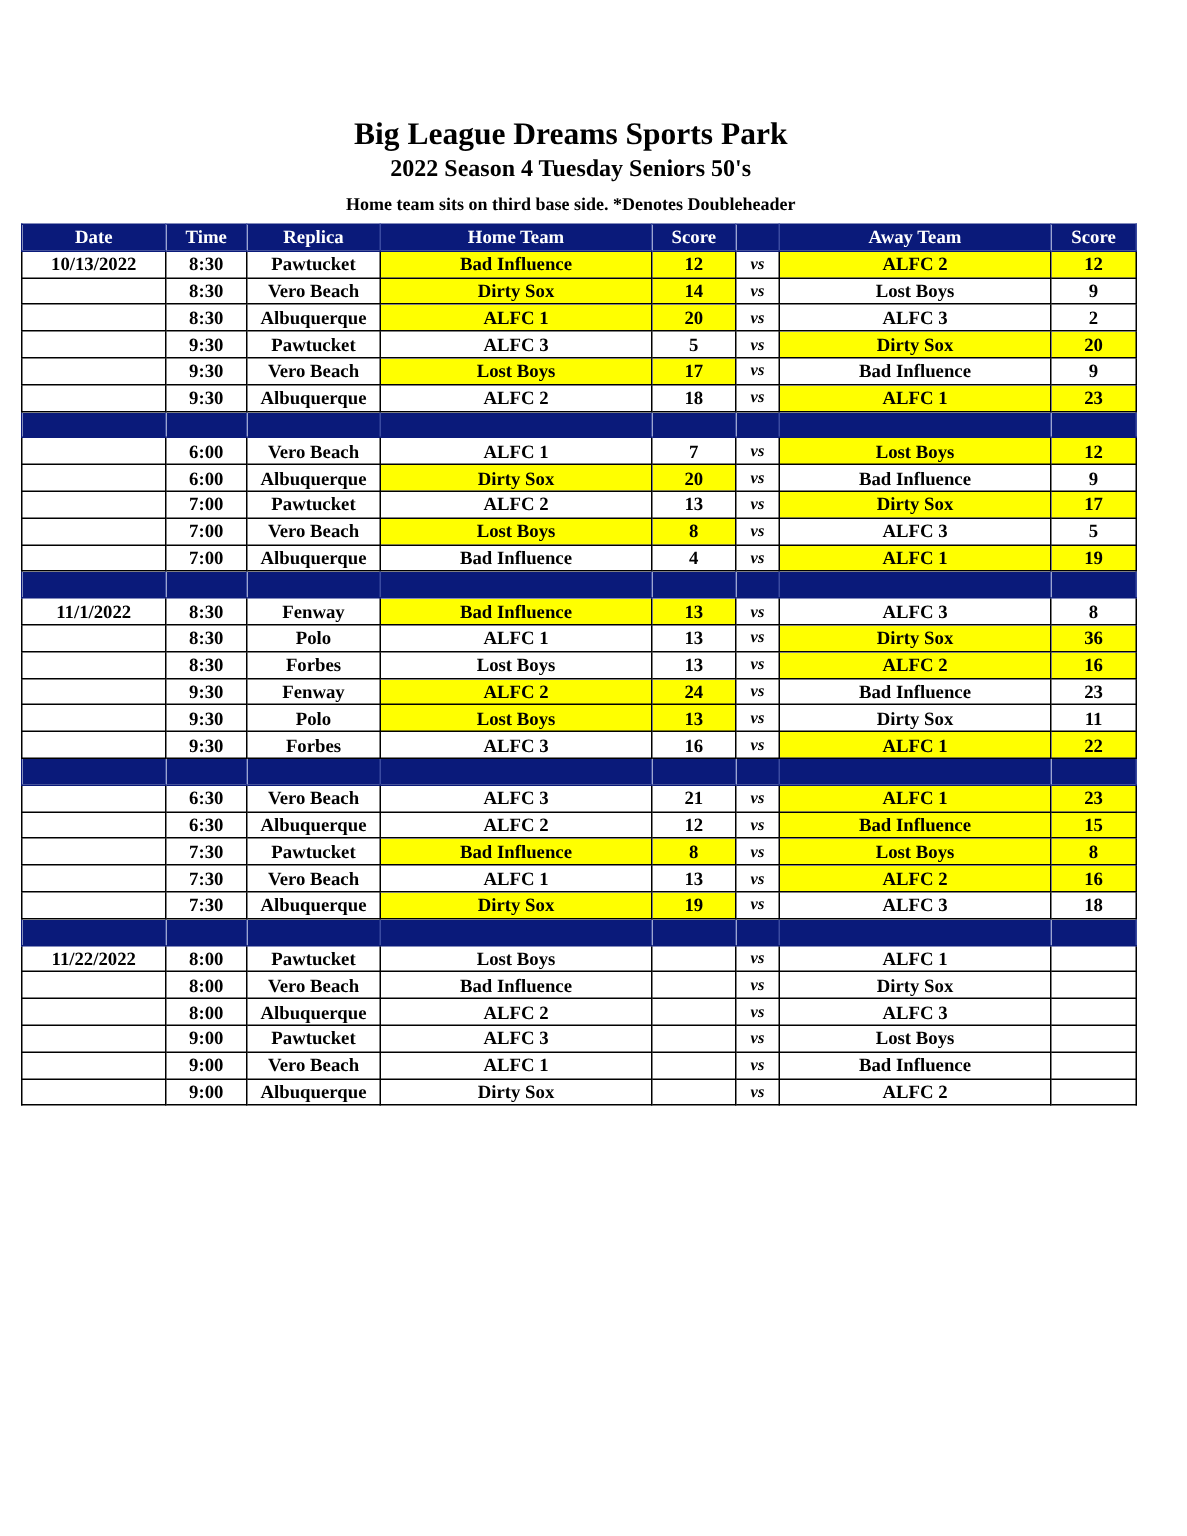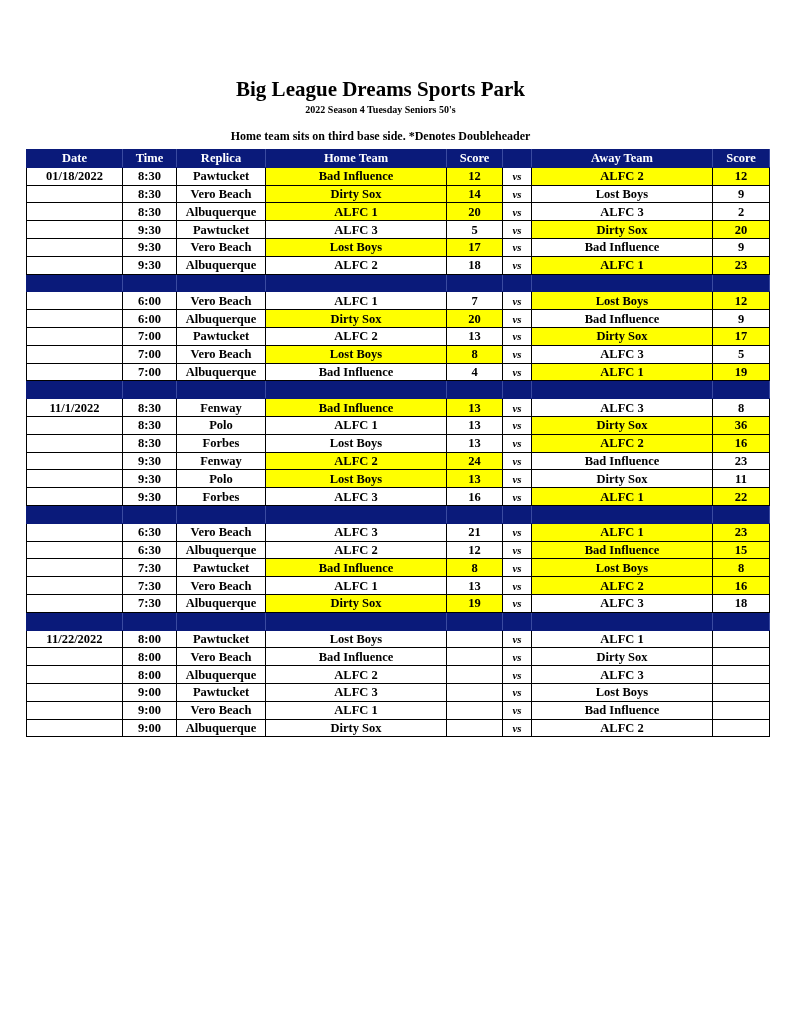--- a/index.html
+++ b/index.html
@@ -1,22 +1,22 @@
 <!DOCTYPE html>
 <html><head>
 <meta charset="utf-8">
 <style>
   html, body { margin:0; padding:0; background:#ffffff; }
   body { width:791px; height:1024px; position:relative; overflow:hidden;
          font-family:"Liberation Serif", "DejaVu Serif", serif; color:#000; }
   .title { position:absolute; left:0; width:761px; text-align:center; font-weight:bold; }
   #t1 { top:77px; font-size:21px; }
-  #t2 { top:104px; font-size:10px; }
+  #t2 { top:104px; font-size:16px; }
   #t3 { top:129px; font-size:12px; }
-  table { position:absolute; left:26px; top:149px; border-collapse:collapse; table-layout:fixed;
+  table { position:absolute; left:14px; top:149px; border-collapse:collapse; table-layout:fixed;
           width:743px; font-size:12.5px; font-weight:bold; }
   td, th { border:1px solid #000; padding:0; height:16.8px; line-height:16px; text-align:center;
            white-space:nowrap; overflow:hidden; }
   th { background:#0a1a7a; color:#fff; font-size:12.5px; border-color:#0a1a7a; border-right:1px solid #3a4aa0; }
   tr.sep td { background:#0a1a7a; border-color:#0a1a7a; border-right:1px solid #3a4aa0; height:16.8px; }
   td.hl { background:#ffff00; }
   td.vs { font-style:italic; font-size:11px; }
   td.home, td.away { letter-spacing:0; }
 </style>
 </head>
@@ -44,21 +44,21 @@
       <th>Replica</th>
       <th>Home Team</th>
       <th>Score</th>
       <th></th>
       <th>Away Team</th>
       <th>Score</th>
     </tr>
   </thead>
   <tbody id="tbody">
       <tr>
-        <td>01/18/2022</td>
+        <td>10/13/2022</td>
         <td>8:30</td>
         <td>Pawtucket</td>
         <td class="hl home">Bad Influence</td>
         <td class="hl">12</td>
         <td class="vs">vs</td>
         <td class="hl away">ALFC 2</td>
         <td class="hl">12</td>
       </tr>
       <tr>
         <td></td>

